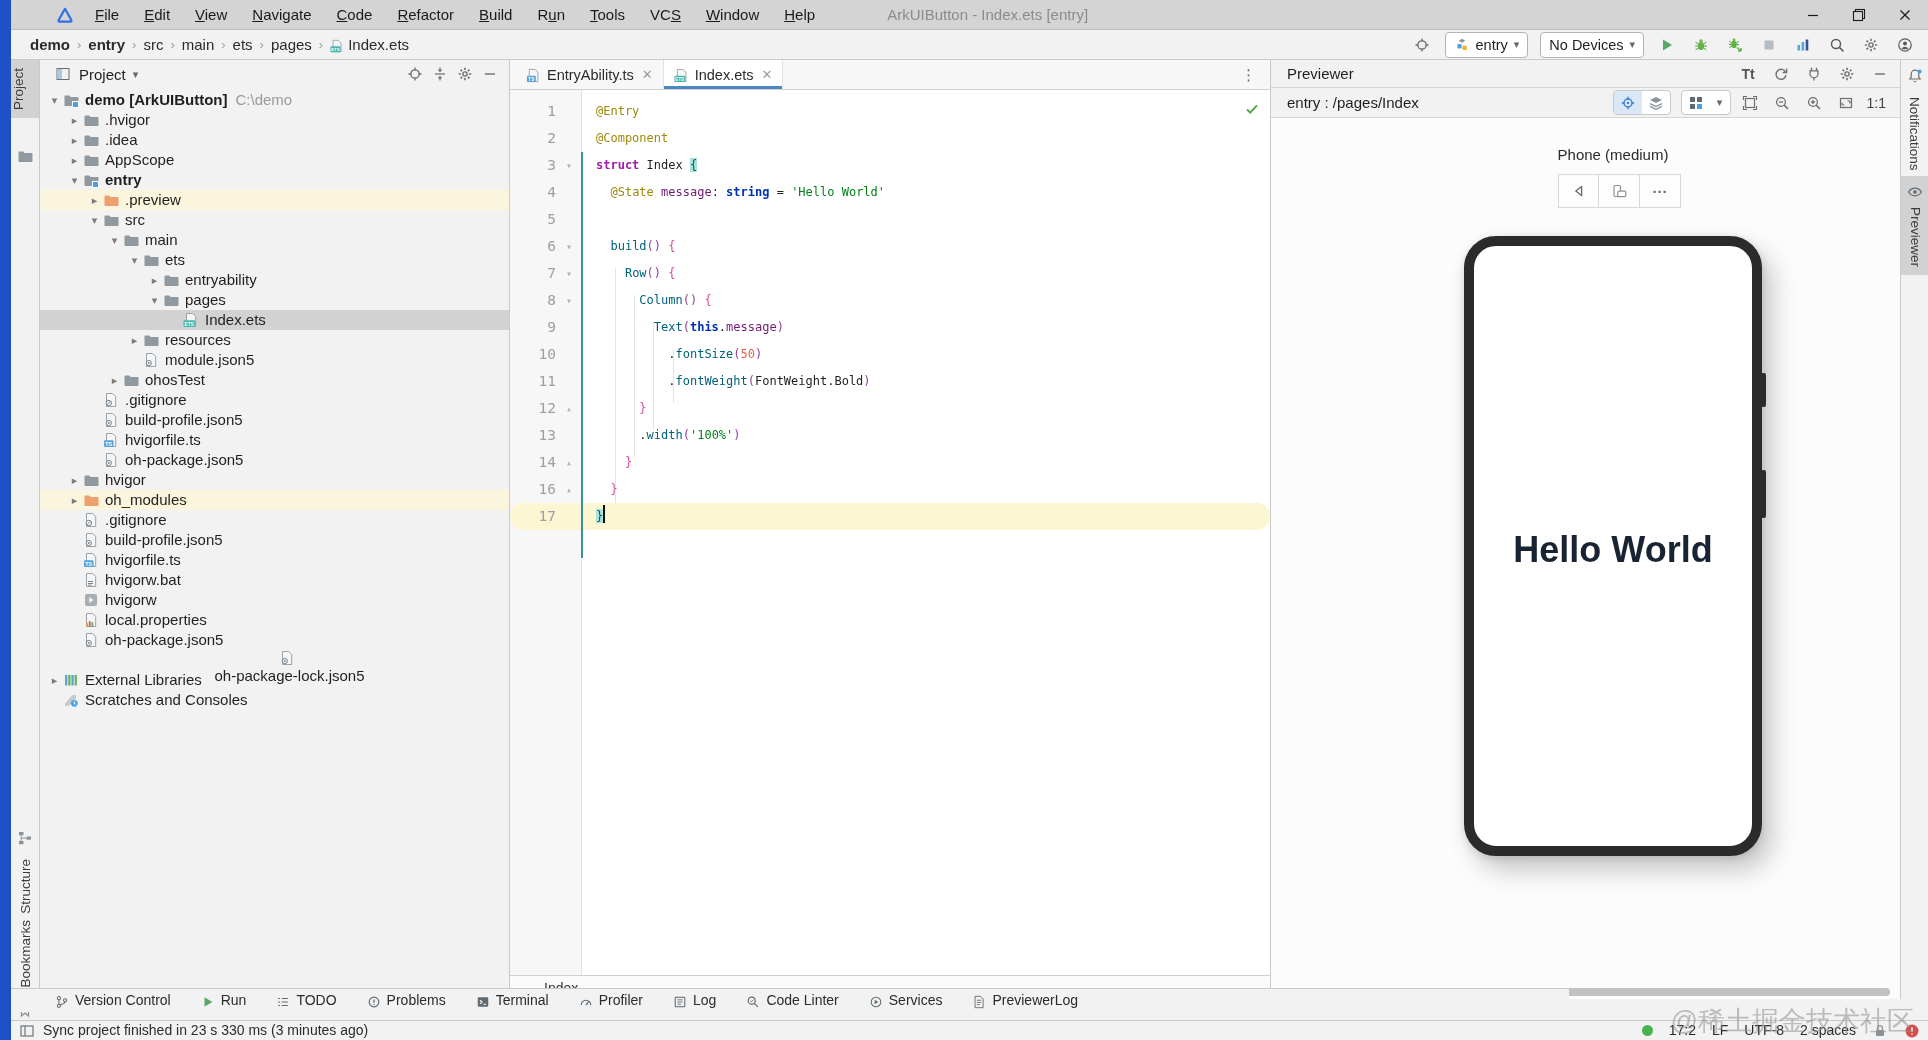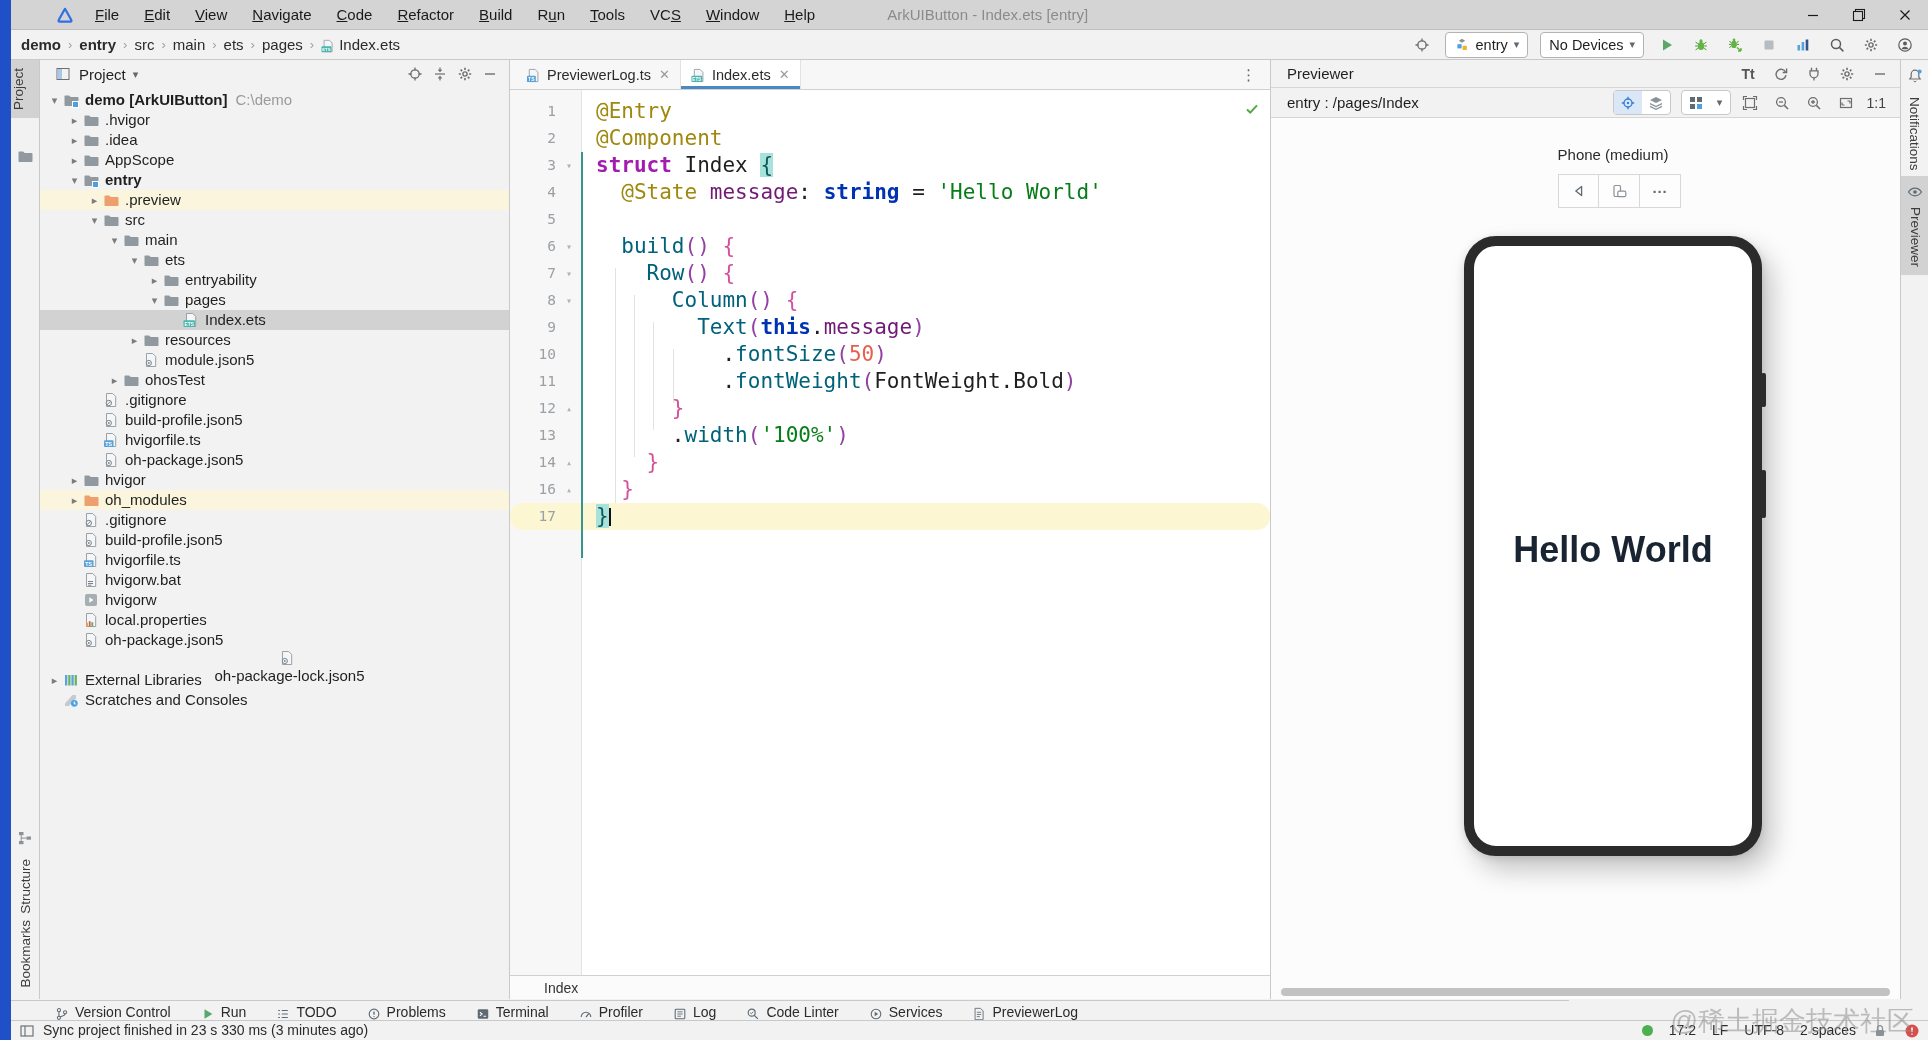--- a/index.html
+++ b/index.html
@@ -13,21 +13,21 @@
   #titlebar { position:absolute; left:11px; top:0; width:1917px; height:30px; background:#d4d4d4; border-bottom:1px solid #bfbfbf; display:flex; align-items:center; }
   #logo { margin-left:44px; width:20px; height:20px; display:flex; align-items:center; justify-content:center; }
   #menubar { display:flex; gap:25px; margin-left:20px; font-size:15px; color:#1a1a1a; }
   #menubar .menu { cursor:default; }
   #win-title { margin-left:72px; font-size:15px; color:#8b8b8b; }
   #win-controls { margin-left:auto; display:flex; height:30px; }
   #win-controls .wbtn { width:46px; height:30px; display:flex; align-items:center; justify-content:center; }
 
   
   #toolbar { position:absolute; left:11px; top:30px; width:1917px; height:30px; background:#f2f2f2; border-bottom:1px solid #c9c9c9; display:flex; align-items:center; }
-  #crumbs { display:flex; align-items:center; margin-left:10px; font-size:15px; color:#2b2b2b; gap:7px; }
+  #crumbs { display:flex; align-items:center; margin-left:19px; font-size:15px; color:#2b2b2b; gap:7px; }
   #crumbs .sep { color:#a0a0a0; font-size:13px; }
   #crumbs .bold { font-weight:bold; }
   #crumbs .crumb { display:flex; align-items:center; gap:4px; }
   #toolbar-right { margin-left:auto; display:flex; align-items:center; gap:12px; margin-right:12px; }
   .combo { height:26px; background:#fff; border:1px solid #b3b3b3; border-radius:4px; display:flex; align-items:center; gap:6px; padding:0 8px; font-size:14.5px; color:#1f1f1f; }
   .combo .arrow { color:#5f6a72; font-size:11px; }
   .tbtn { width:22px; height:22px; display:flex; align-items:center; justify-content:center; }
 
   
   #main { position:absolute; left:11px; top:60px; width:1917px; height:939px; display:flex; }
@@ -63,21 +63,21 @@
   #tab-kebab { margin-left:auto; padding:0 14px; display:flex; align-items:center; color:#666; font-size:15px; }
   #codearea { flex:1; position:relative; font-family:"DejaVu Sans Mono","Liberation Mono",monospace; }
   #gutter-strip { position:absolute; left:0; top:0; bottom:0; width:72px; background:#f7f7f7; border-right:1px solid #e3e3e3; }
   #scope-line { position:absolute; left:71px; top:62px; width:2px; height:406px; background:#3a948e; z-index:2; }
   .iguide { position:absolute; width:1px; background:#e2e2e2; z-index:1; }
   #lines { position:absolute; left:0; top:0; right:0; padding-top:8px; z-index:1; }
   .cl { height:27px; display:flex; }
   .cl.caret-row { background:#fcf6d2;border-radius:13px; }
   .gut { width:46px; text-align:right; color:#9aa0a5; font-size:14.5px; line-height:27px; flex:none; }
   .fold { width:26px; text-align:center; color:#b3b3b3; font-size:10px; line-height:27px; flex:none; }
-  .txt { padding-left:14px; font-size:21px; line-height:27px; white-space:pre; }
+  .txt { padding-left:14px; font-size:12px; line-height:27px; white-space:pre; }
   .c-ann{color:#9e880d} .c-annb{color:#a21caf;font-weight:bold} .c-kw{color:#0033b3;font-weight:bold}
   .c-fld{color:#701a75} .c-str{color:#067d17} .c-num{color:#e8604c} .c-fn{color:#00627a}
   .c-br{color:#d4509e} .c-pr{color:#9440a3} .c-pl{color:#1f1f1f}
   .c-brhl{color:#0b5b57;background:#a9e2dd}
   .caret-bar { display:inline-block; width:2px; height:18px; background:#111; vertical-align:-3px; }
   #editor-check { position:absolute; top:8px; right:10px; }
   #editor-breadcrumb { height:24px; border-top:1px solid #d0d0d0; background:#fbfbfb; display:flex; align-items:center; padding-left:34px; font-size:14px; color:#333; }
 
   
   #previewercol { width:630px; border-left:1px solid #c9c9c9; display:flex; flex-direction:column; background:#fcfcfc; }
@@ -101,21 +101,21 @@
   .nub { position:absolute; right:-14px; width:5px; background:#2b2b2b; border-radius:2px; }
   #nub1 { top:127px; height:34px; } #nub2 { top:224px; height:48px; }
   #hello { position:absolute; top:283px; left:0; width:100%; text-align:center; font-size:36px; font-weight:bold; color:#182431; }
   #prevhscroll { height:14px; display:flex; align-items:center; padding:0 10px; }
   #prevhscroll .bar { height:8px; background:#c2c2c2; border-radius:4px; flex:1; }
 
   
   #rightstripe { width:28px; background:#f2f2f2; border-left:1px solid #c9c9c9; position:relative; }
 
   
-  #bottombar { position:absolute; left:11px; bottom:16px; width:1558px; height:24px; background:#f2f2f2; border-top:1px solid #c9c9c9; display:flex; align-items:center; gap:30px; padding-left:44px; }
+  #bottombar { position:absolute; left:11px; bottom:28px; width:1558px; height:24px; background:#f2f2f2; border-top:1px solid #c9c9c9; display:flex; align-items:center; gap:30px; padding-left:44px; }
   .btool { display:flex; align-items:center; gap:6px; font-size:14px; color:#2b2b2b; }
   .btool svg { width:14px; height:14px; }
 
   
   #statusbar { position:absolute; left:11px; bottom:0; width:1917px; height:20px; background:#f2f2f2; border-top:1px solid #c9c9c9; display:flex; align-items:center; font-size:14px; color:#2b2b2b; }
   #status-left { display:flex; align-items:center; gap:8px; margin-left:8px; }
   #status-right { margin-left:auto; display:flex; align-items:center; gap:16px; margin-right:8px; }
   #green-dot { width:11px; height:11px; border-radius:50%; background:#4caf50; }
   #watermark { position:absolute; right:14px; bottom:1px; font-size:27px; color:#8f8f8f; opacity:.55; z-index:50; font-family:"Liberation Sans",sans-serif; }
 </style>
@@ -664,21 +664,21 @@
   </div>
 
   <div id="editorcol">
     <div id="tabbar">
       <span class="etab">
           <span><svg width="15" height="15" viewBox="0 0 16 16" xmlns="http://www.w3.org/2000/svg">
               <path d="M3.5 1.5h6.2l3 3v10H3.5z" fill="#f4f6f7" stroke="#9aa1a8"></path>
               <rect x="1" y="8.2" width="9.5" height="6.8" rx="1" fill="#59a3d9"></rect>
               <text x="5.7" y="13.7" font-size="5.4" font-weight="bold" fill="#fff" text-anchor="middle" font-family="Liberation Sans,sans-serif">TS</text>
             </svg></span>
-          <span>PreviewerLog.ts</span>
+          <span>EntryAbility.ts</span>
           <span class="close">✕</span>
         </span>
         <span class="etab active">
           <span><svg width="15" height="15" viewBox="0 0 16 16" xmlns="http://www.w3.org/2000/svg">
               <path d="M3.5 1.5h6.2l3 3v10H3.5z" fill="#f4f6f7" stroke="#9aa1a8"></path>
               <rect x="0.5" y="8.2" width="11.5" height="6.8" rx="1" fill="#4ab6ad"></rect>
               <text x="6.2" y="13.6" font-size="4.9" font-weight="bold" fill="#fff" text-anchor="middle" font-family="Liberation Sans,sans-serif">ETS</text>
             </svg></span>
           <span>Index.ets</span>
           <span class="close">✕</span>

